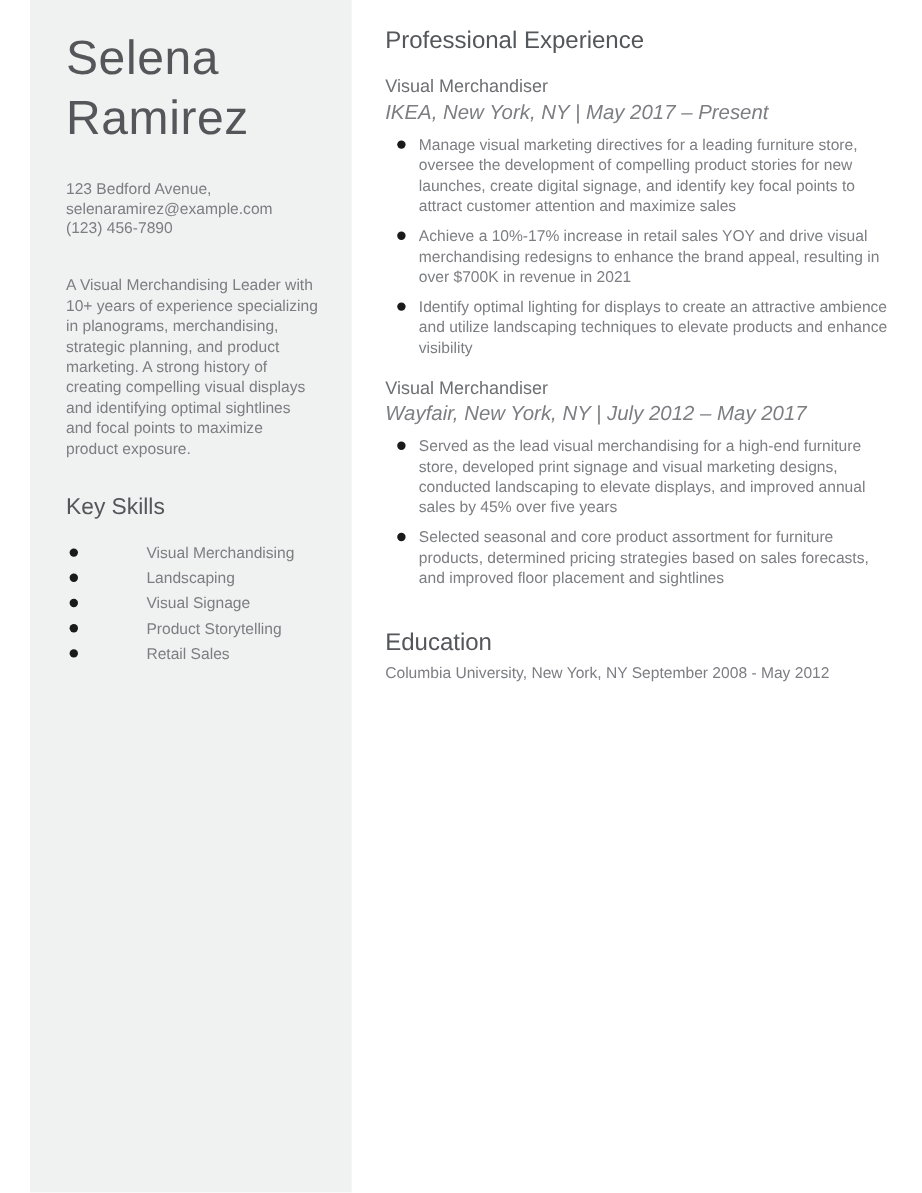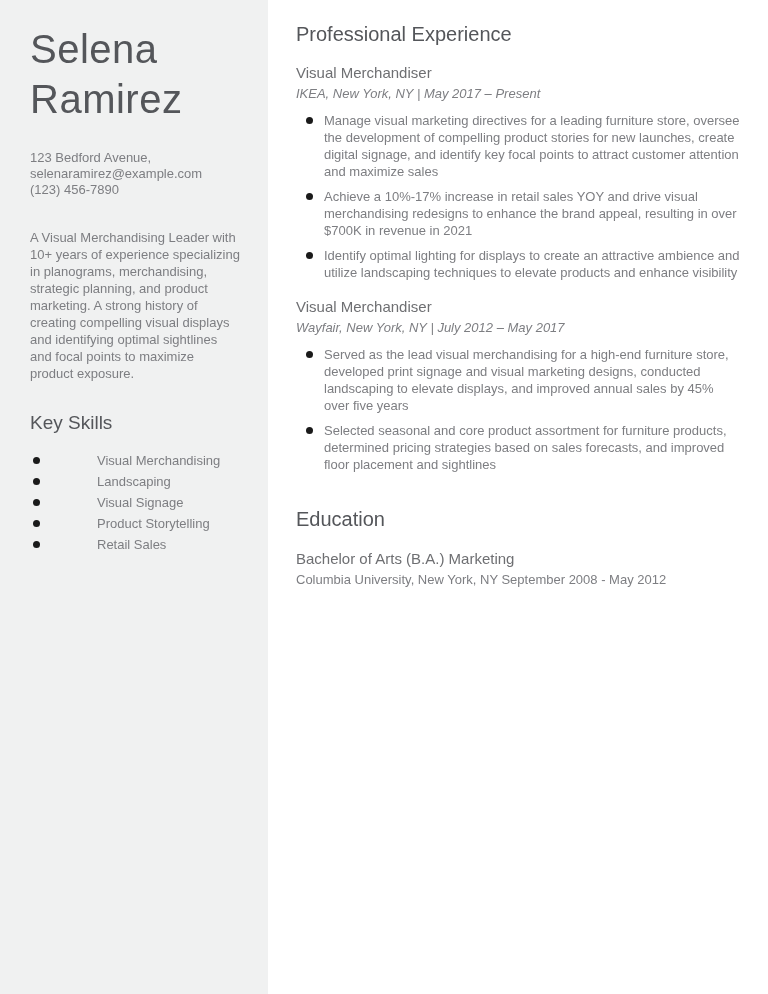--- a/index.html
+++ b/index.html
@@ -9,20 +9,21 @@
     background: #ffffff;
     font-family: "Liberation Sans", "DejaVu Sans", sans-serif;
     overflow: hidden;
   }
   
   .sidebar {
     width: 268px; min-width: 268px;
     box-sizing: border-box;
     background: var(--sidebar_bg, #F0F1F1);
     padding: 24px 28px 20px 30px;
+    margin-left: 25px;
   }
   .name {
     font-size: 40px;
     line-height: 50px;
     font-weight: 400;
     color: var(--heading_text, #54565A);
     letter-spacing: 0.5px;
   }
   .contact { margin-top: 26px; }
   .contact-line {
@@ -61,21 +62,21 @@
     font-weight: 400;
     color: var(--heading_text, #54565A);
   }
   .job-title {
     margin-top: 16px;
     font-size: 15px; line-height: 19px;
     color: var(--subheading_text, #6E6F72);
   }
   .job-meta {
     margin-top: 4px;
-    font-size: 13px; line-height: 16px;
+    font-size: 17px; line-height: 16px;
     font-style: italic;
     color: var(--body_text, #7D7E82);
   }
   .bullets { margin-top: 10px; }
   .bullet-row { display: flex; margin-bottom: 8px; }
   .bullet-row .dot { margin-top: 5px; margin-left: 10px; margin-right: 11px; }
   .bullet-text {
     font-size: 13px; line-height: 17px;
     color: var(--body_text, #7D7E82);
     max-width: 418px;
@@ -169,17 +170,16 @@
           <span class="bullet-text">Served as the lead visual merchandising for a high-end furniture store, developed print signage and visual marketing designs, conducted landscaping to elevate displays, and improved annual sales by 45% over five years</span>
         </div>
         <div class="bullet-row">
           <span class="dot"></span>
           <span class="bullet-text">Selected seasonal and core product assortment for furniture products, determined pricing strategies based on sales forecasts, and improved floor placement and sightlines</span>
         </div>
       </div>
     </div>
 
     <div class="main-heading education-heading">Education</div>
-    <div class="edu-degree">Bachelor of Arts (B.A.) Marketing</div>
     <div class="edu-school">Columbia University, New York, NY September 2008 - May 2012</div>
   </div>
 
 </div>
 
 </body></html>

